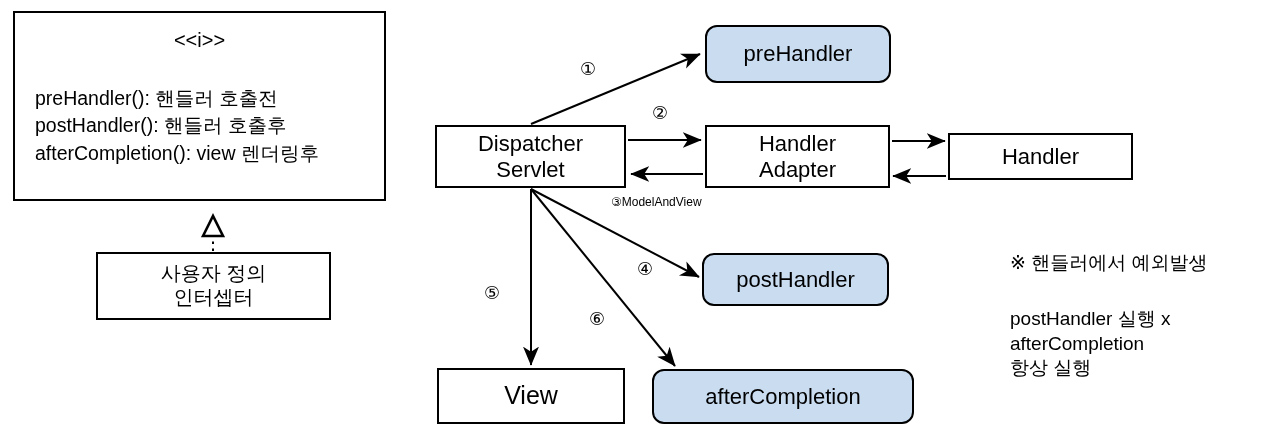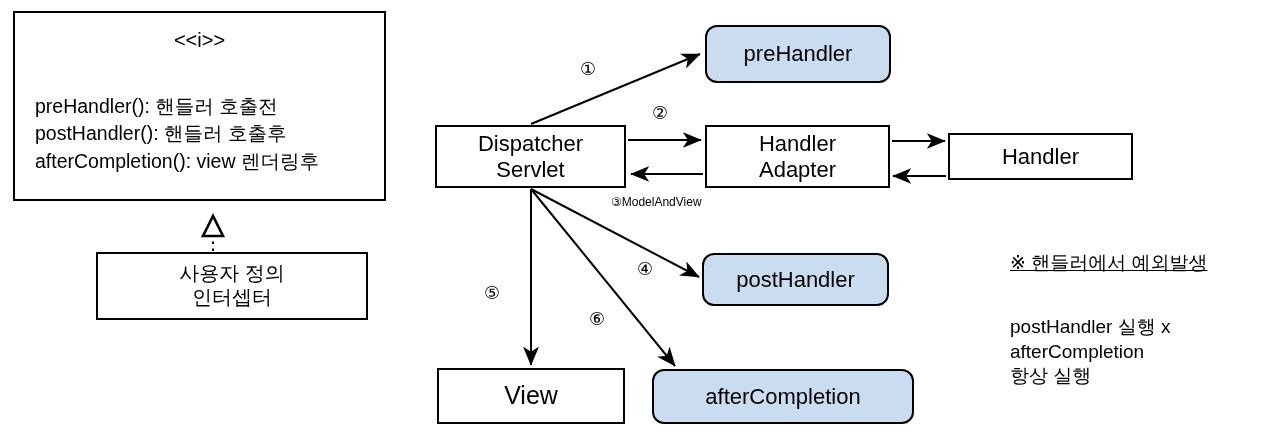--- a/index.html
+++ b/index.html
@@ -54,30 +54,30 @@
     display: block;
     padding: 10px 14px 8px 14px;
   }
   #iface-head {
     text-align: center;
     font-size: 20px;
     line-height: 1.38;
     margin-top: 4px;
   }
   #iface-ops {
-    margin-top: 38px;
+    margin-top: 30px;
     font-size: 19.5px;
     line-height: 1.42;
     text-align: left;
     padding-left: 6px;
   }
   #impl-box {
     left: 96px;
     top: 252px;
-    width: 272px;
+    width: 235px;
     height: 68px;
     font-size: 20px;
   }
 
   
   #n-dispatcher { left: 435px; top: 125px; width: 191px; height: 63px; font-size: 22px; }
   #n-preHandler { left: 705px; top: 25px;  width: 186px; height: 58px; font-size: 22px; }
   #n-adapter    { left: 705px; top: 125px; width: 185px; height: 63px; font-size: 22px; }
   #n-handler    { left: 948px; top: 133px; width: 185px; height: 47px; font-size: 22px; }
   #n-postHandler{ left: 702px; top: 253px; width: 187px; height: 53px; font-size: 22px; }
@@ -100,21 +100,21 @@
 
   
   #note {
     position: absolute;
     left: 1010px;
     top: 251px;
     width: 250px;
     font-size: 19px;
     line-height: 1.28;
   }
-  #note-head { margin-bottom: 40px; white-space: nowrap; text-decoration: underline; }
+  #note-head { margin-bottom: 32px; white-space: nowrap; }
   #note-body { white-space: pre-line; }
 </style>
 </head>
 <body>
 
 <div id="canvas">
 
   <svg class="edges" viewBox="0 0 1274 444">
     <defs>
       <marker id="arrow" markerWidth="11" markerHeight="11" refX="9.2" refY="4" orient="auto">

